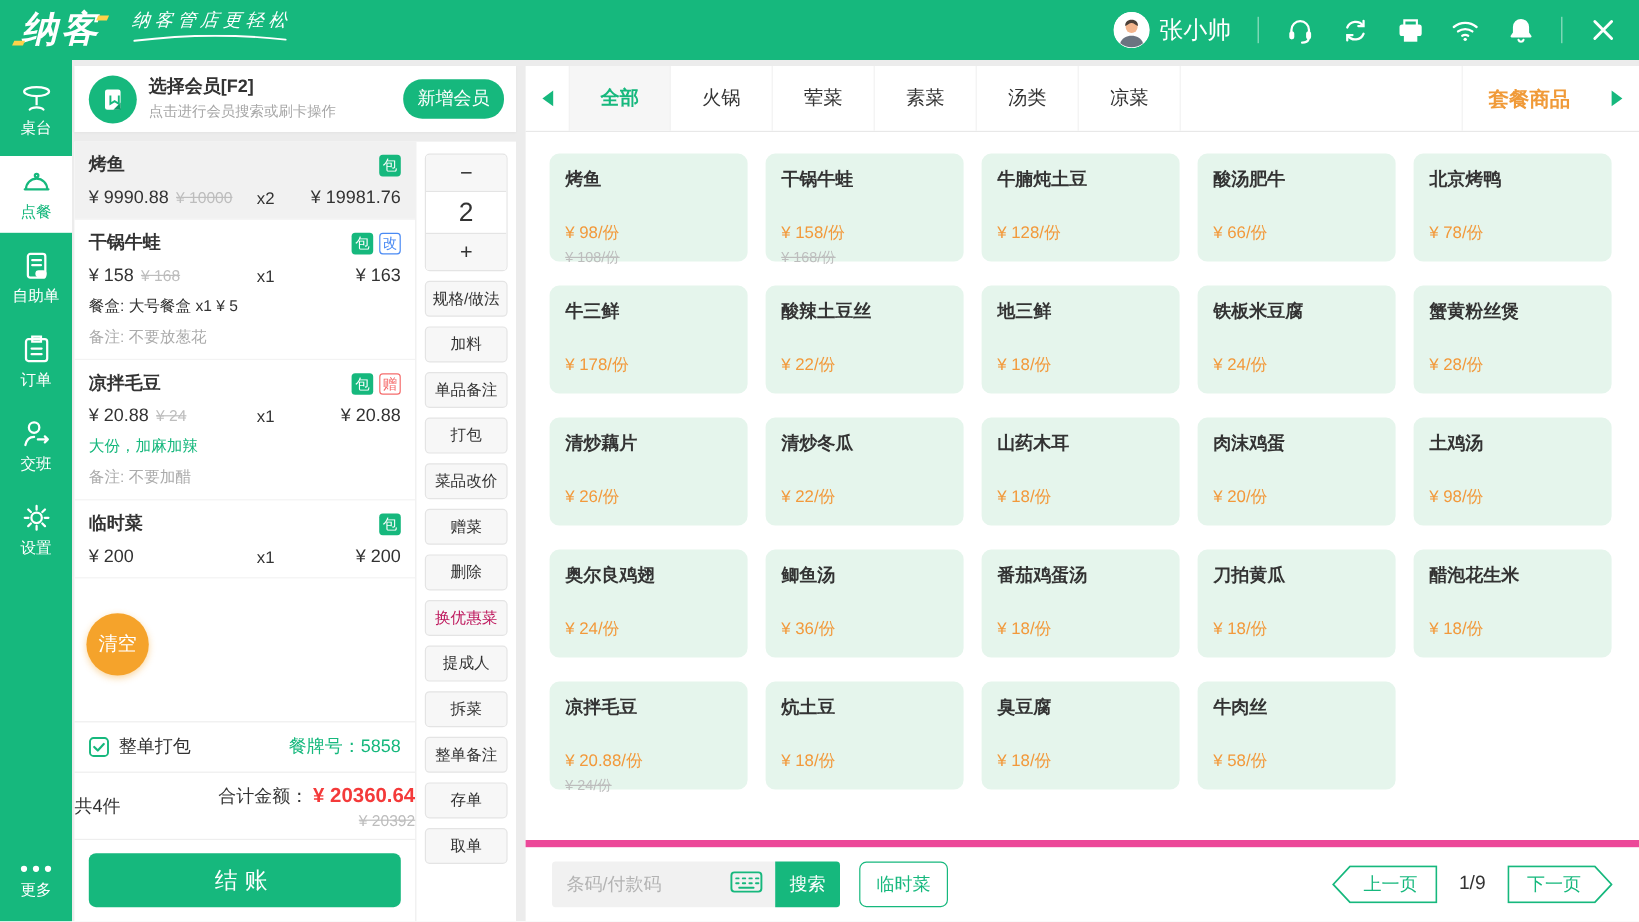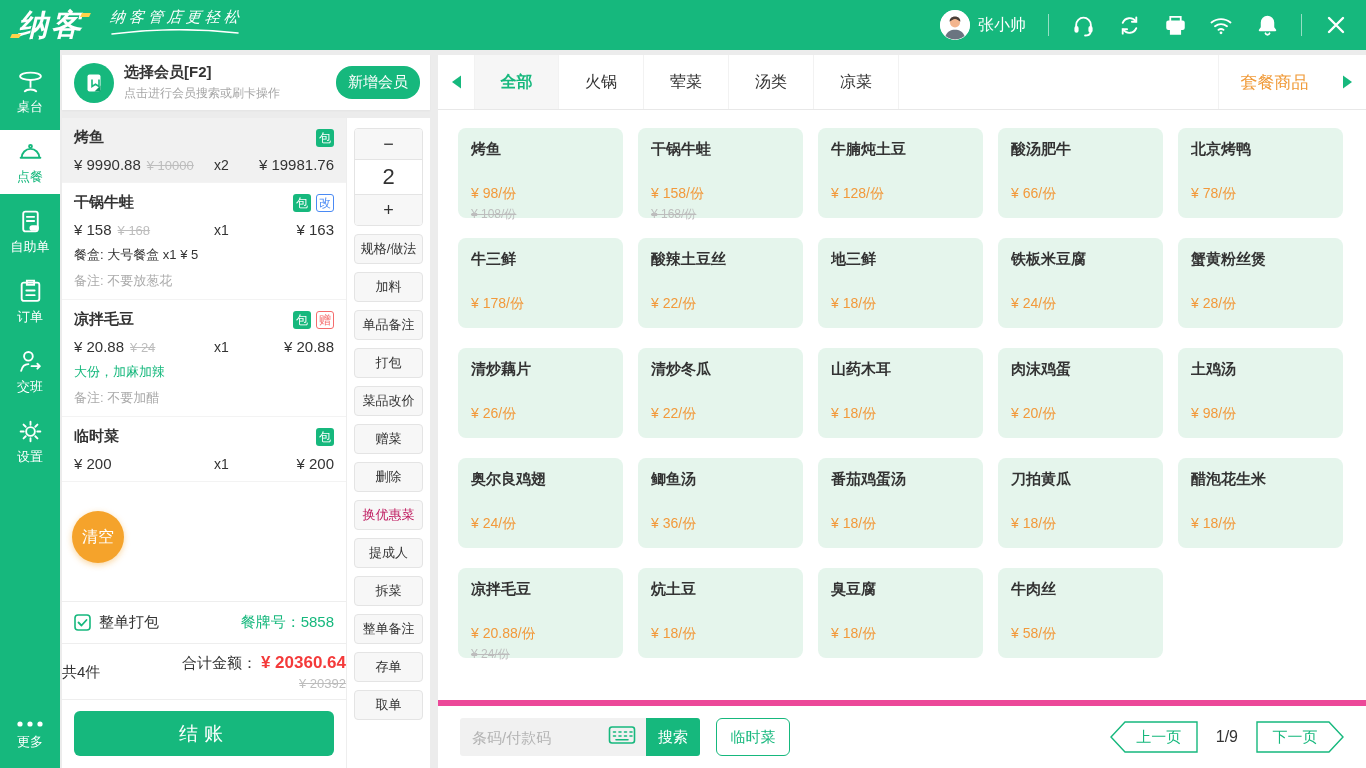--- a/index.html
+++ b/index.html
@@ -17,21 +17,21 @@
   .topbar{position:absolute;top:0;left:0;right:0;height:50px;background:var(--green);
     display:flex;align-items:center;justify-content:space-between;padding:0 18px;z-index:5;}
   .logo-wrap{display:flex;align-items:flex-start;gap:26px;}
   .logo-text{font-size:30px;font-weight:bold;color:#fff;font-style:italic;letter-spacing:3px;position:relative;line-height:44px;}
   .logo-text:before{content:"";position:absolute;left:-7px;bottom:9px;width:9px;height:4px;background:#ffd24a;transform:skewX(-25deg);}
   .logo-text:after{content:"";position:absolute;right:-6px;top:10px;width:9px;height:4px;background:#ffd24a;transform:skewX(-25deg);}
   .slogan{margin-top:5px;display:flex;flex-direction:column;}
   .slogan span{color:#fff;font-size:15px;font-style:italic;letter-spacing:4px;transform:skewX(-6deg);}
   .slogan svg{margin-top:2px;}
   .topbar-right{display:flex;align-items:center;gap:22px;}
-  .user{display:flex;align-items:center;gap:8px;color:#fff;font-size:16px;}
+  .user{display:flex;align-items:center;gap:8px;color:#fff;font-size:20px;}
   .avatar{width:30px;height:30px;border-radius:50%;background:#fff;overflow:hidden;display:inline-block;}
   .tb-divider{width:1px;height:22px;background:rgba(255,255,255,.55);}
   .tb-icon{width:24px;height:24px;display:flex;align-items:center;justify-content:center;}
   .tb-icon svg{display:block;}
 
   
   .sidebar{position:absolute;top:50px;left:0;bottom:0;width:60px;background:var(--green);
     display:flex;flex-direction:column;align-items:stretch;padding-top:10px;}
   .side-item{height:64px;margin-bottom:6px;display:flex;flex-direction:column;align-items:center;justify-content:center;gap:3px;color:#fff;}
   .side-item .lbl{font-size:13px;}
@@ -100,21 +100,21 @@
   .act-btn.disabled{color:#be185d;cursor:default;}
 
   
   .right-panel{position:absolute;top:55px;left:438px;right:0;bottom:0;display:flex;flex-direction:column;}
   .tabbar{height:55px;background:#fff;border-bottom:1px solid #e8e8e8;display:flex;align-items:stretch;flex:0 0 auto;}
   .chev{width:36px;display:flex;align-items:center;justify-content:center;}
   .tab{width:85px;border-right:1px solid #f2f2f2;display:flex;align-items:center;justify-content:center;font-size:16px;color:var(--txt);}
   .tab:first-of-type{border-left:1px solid #f2f2f2;}
   .tab.active{background:#f6f6f6;color:var(--green);font-weight:bold;}
   .tab-special{margin-left:auto;width:112px;border-left:1px solid #f2f2f2;display:flex;align-items:center;justify-content:center;
-    font-size:17px;font-weight:normal;color:#f09a38;text-align:right;}
+    font-size:17px;font-weight:bold;color:#f09a38;text-align:right;}
   .menu-grid{flex:1;background:#fff;padding:18px 0 0 20px;display:grid;grid-template-columns:repeat(5,165px);
     grid-auto-rows:90px;gap:20px 15px;align-content:start;overflow:hidden;}
   .card{background:var(--mint);border-radius:8px;padding:12px 13px;position:relative;}
   .cname{font-size:15px;font-weight:bold;color:var(--txt);white-space:nowrap;overflow:hidden;}
   .cprice-wrap{position:absolute;left:13px;top:57px;}
   .cprice{font-size:14px;color:var(--orange);}
   .corig{font-size:12px;color:var(--lgray);text-decoration:line-through;margin-top:3px;}
   .corig:empty{display:none;}
 
   
@@ -409,20 +409,21 @@
   <section class="right-panel">
     <div class="tabbar">
       <span class="chev">
         <svg width="14" height="16" viewBox="0 0 14 16">
             <path d="M12 1.5L3 8l9 6.5z" fill="#16b87d"></path>
           </svg>
       </span>
       <div class="tab active">全部</div>
       <div class="tab">火锅</div>
       <div class="tab">荤菜</div>
+      <div class="tab">素菜</div>
       <div class="tab">汤类</div>
       <div class="tab">凉菜</div>
       <div class="tab-special">套餐商品</div>
       <span class="chev">
         <svg width="14" height="16" viewBox="0 0 14 16">
             <path d="M2 1.5L11 8l-9 6.5z" fill="#16b87d"></path>
           </svg>
       </span>
     </div>
 

